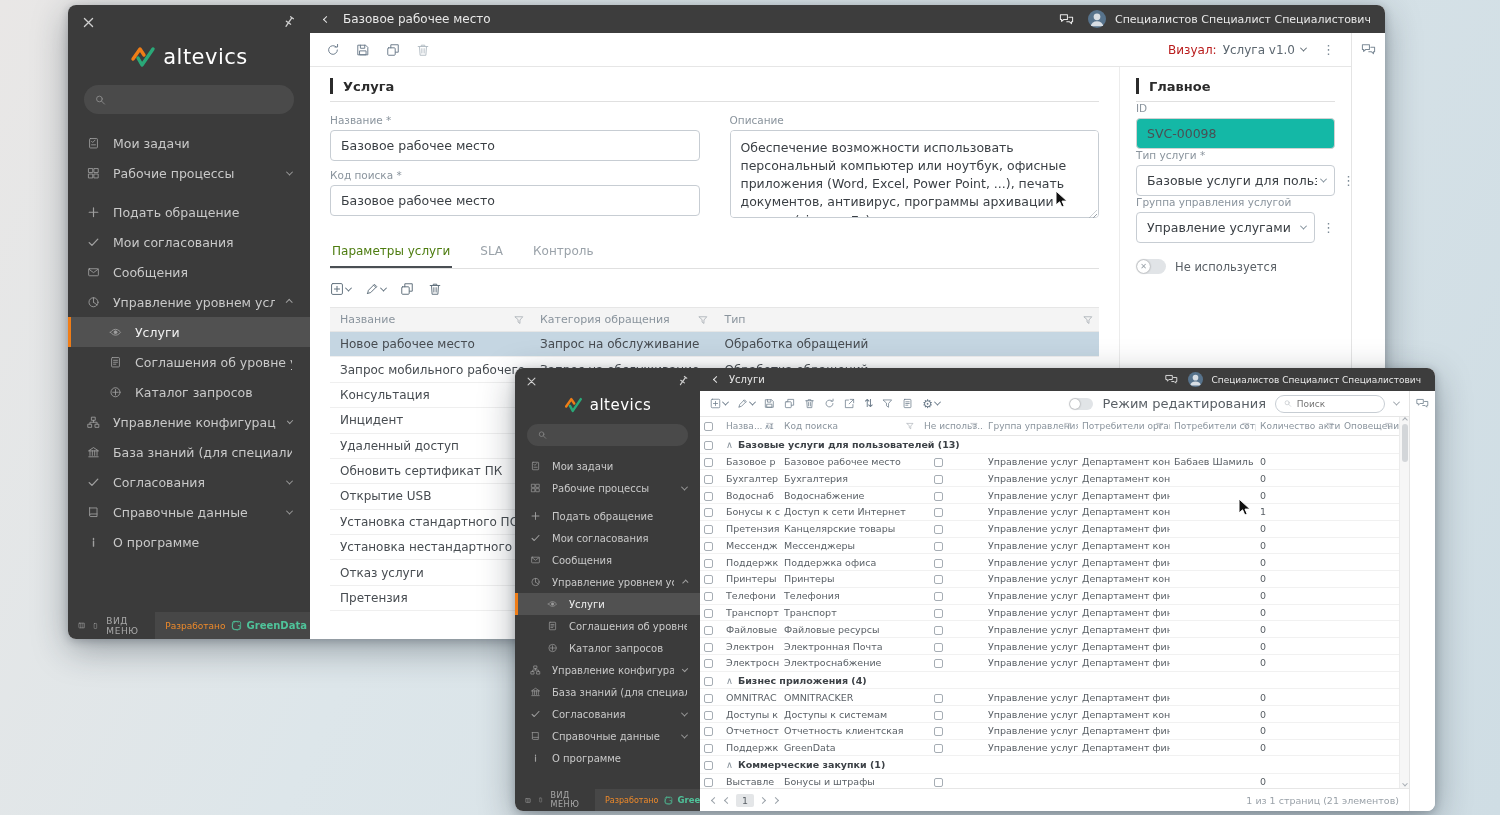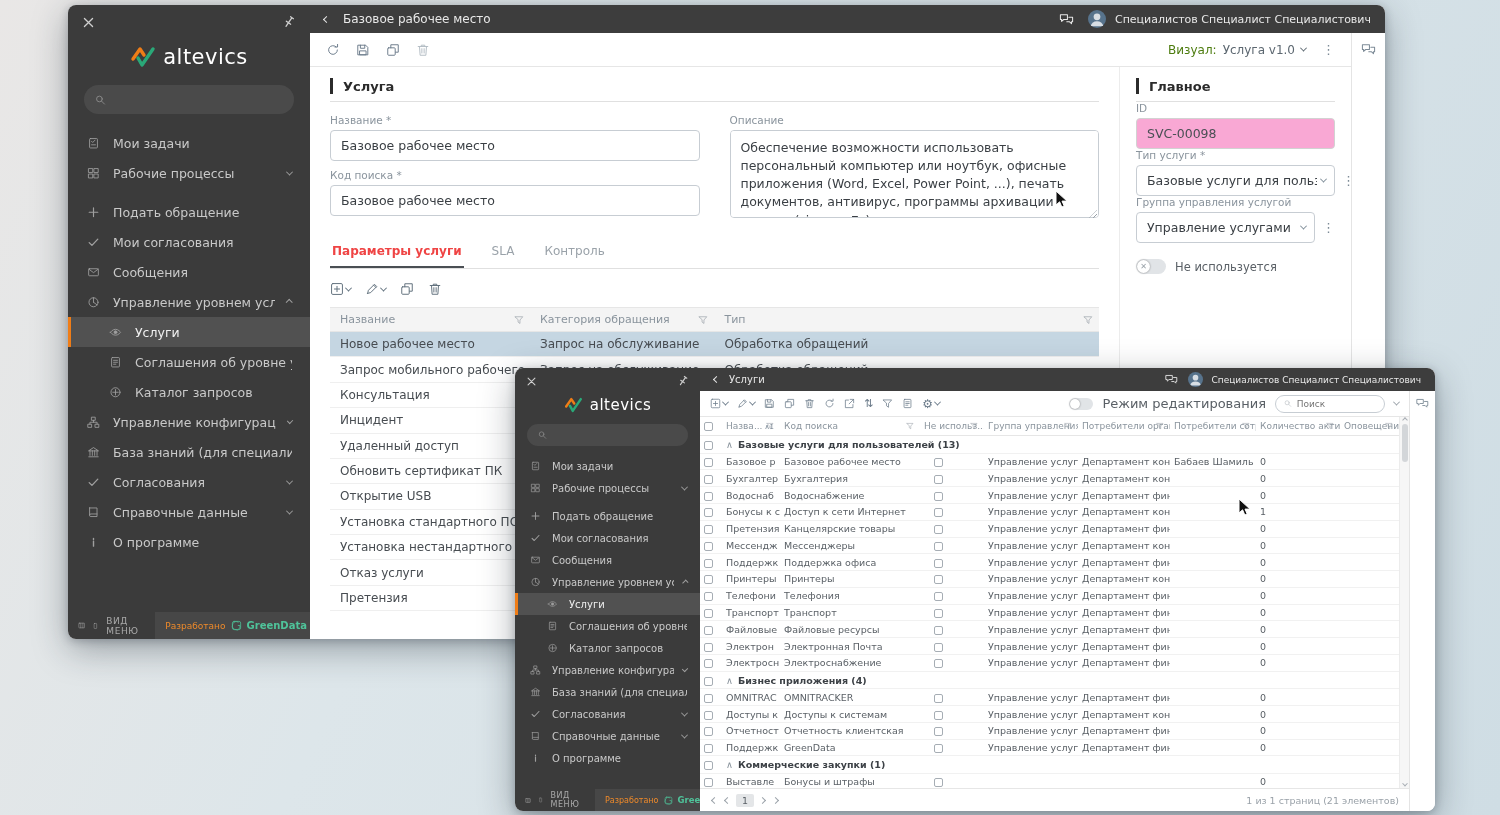--- a/index.html
+++ b/index.html
@@ -65,42 +65,42 @@
   #back-window .rail { width:34px; }
   #front-window .rail { width:26px; padding-top:6px; }
 
   .toolbar { display:flex; align-items:center; flex:none; border-bottom:1px solid #e6e6e6; color:#6b7b8a; }
   #back-window .toolbar { height:34px; padding:0 16px; gap:16px; font-size:14px; }
   #front-window .toolbar { height:26px; padding:0 10px; gap:9px; font-size:11px; }
   .tbtn { display:flex; align-items:center; gap:2px; }
   .tbtn.dis { color:#b3bcc4; }
   .toolbar .spacer { flex:1; }
   .visual-box { display:flex; align-items:center; gap:6px; font-size:12px; color:#5c6770; }
-  .visual-box .pfx { color:#4d7c0f; }
+  .visual-box .pfx { color:#b91c1c; }
   .kebab { color:#7d8b97; font-size:13px; }
 
   
   .bodyrow { flex:1; display:flex; min-height:0; }
   .content { flex:1; padding:0 20px; min-width:0; }
   .sec-h { display:flex; align-items:center; margin-top:11px; border-bottom:1px solid #e0e0e0; padding-bottom:7px; }
   .sec-h .bar { width:3px; height:16px; background:#2b2b2b; margin-right:10px; }
   .sec-h .t { font-weight:bold; font-size:13px; color:#2b2b2b; }
   .fields { display:grid; grid-template-columns:1fr 1fr; column-gap:30px; margin-top:4px; }
   .fld label { display:block; font-size:10.5px; color:#8a949d; margin:8px 0 4px; }
   .fld input, .fld textarea, .selbox, .ro-input {
     width:100%; border:1px solid #c7cdd3; border-radius:4px; background:#fff;
     font-size:12.5px; color:#3a3f44; font-family:inherit; padding:7px 10px; outline:none; }
   .fld textarea { height:88px; resize:none; line-height:1.45; padding:8px 10px; }
   .ta-wrap { position:relative; }
   .ta-handle { position:absolute; right:2px; bottom:4px; width:8px; height:8px;
     background:repeating-linear-gradient(135deg,transparent 0 2px,#9aa2a9 2px 3px);
     clip-path:polygon(100% 0,100% 100%,0 100%); }
   .tabs { display:flex; gap:26px; margin-top:16px; border-bottom:1px solid #e0e0e0; }
   .tab { font-size:12px; color:#9aa2a9; padding:6px 2px 8px; }
-  .tab.active { color:#ef4444; border-bottom:2px solid #4a4f54; font-weight:700; }
+  .tab.active { color:#4d7c0f; border-bottom:2px solid #4a4f54; font-weight:400; }
   .inner-toolbar { display:flex; align-items:center; gap:14px; padding:13px 0 11px; color:#5f6e7b; font-size:14px; }
 
   table { border-collapse:collapse; table-layout:fixed; }
   .btab { width:100%; font-size:12px; color:#474c51; }
   .btab th { background:#f4f4f4; border-top:1px solid #e6e6e6; border-bottom:1px solid #e6e6e6;
     font-weight:normal; color:#8a949d; font-size:11px; text-align:left; padding:5px 10px; position:relative; }
   .btab td { border-bottom:1px solid #efefef; padding:5.2px 10px; white-space:nowrap; overflow:hidden; }
   .btab tr.sel td { background:#c5d6e2; }
   .th-funnel { position:absolute; right:6px; top:50%; transform:translateY(-50%); color:#9aa2a9; }
 
@@ -122,21 +122,21 @@
   .pag { flex:none; height:23px; border-top:1px solid #e6e6e6; display:flex; align-items:center;
     padding:0 10px; font-size:9.5px; color:#9aa2a9; gap:4px; }
   .pag .pgbox { background:#e4e6e8; color:#5a6066; padding:1px 6px; border-radius:2px; }
   .pag .spacer { flex:1; }
   .pag .chv { margin:0 2px; }
 
   
   .panel { width:232px; flex:none; padding:0 16px; border-left:1px solid #ececec; }
   .panel .sec-h { margin-top:11px; }
   .panel label { display:block; font-size:10.5px; color:#8a949d; margin:0 0 4px; }
-  .ro-input { background:#f9a8d4; border-color:#d2d2d2; color:#4a4f54; }
+  .ro-input { background:#14b8a6; border-color:#d2d2d2; color:#4a4f54; }
   .selrow { display:flex; align-items:center; gap:7px; }
   .selbox { display:flex; align-items:center; padding:7px 8px 7px 10px; }
   .selbox .val { flex:1; white-space:nowrap; overflow:hidden; }
   .selbox .chv { color:#7d8b97; flex:none; margin-left:4px; }
   .toggle-row { display:flex; align-items:center; gap:9px; margin-top:16px; font-size:11.5px; color:#5a6066; }
   .tg { width:30px; height:15px; background:#e1e4e7; border-radius:8px; position:relative; flex:none; }
   .tg .knob { position:absolute; left:1px; top:1px; width:13px; height:13px; border-radius:50%; background:#fff;
     box-shadow:0 0 2px rgba(0,0,0,.45); display:flex; align-items:center; justify-content:center; font-size:8px; color:#9aa2a9; }
   .tg.small { width:24px; height:12px; }
   .tg.small .knob { width:10px; height:10px; }

